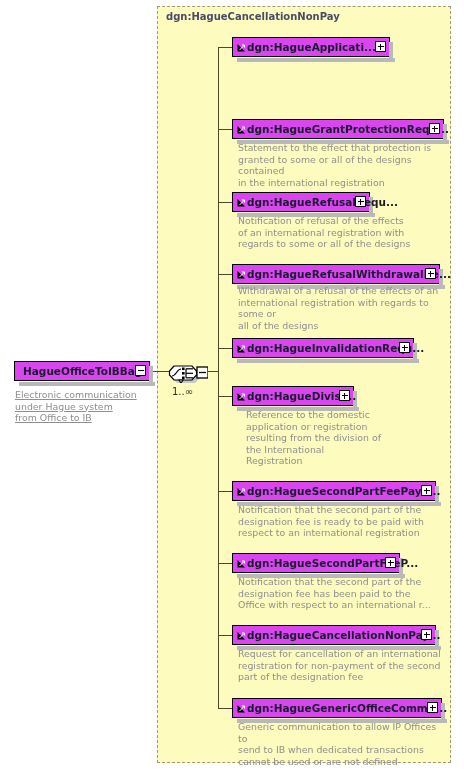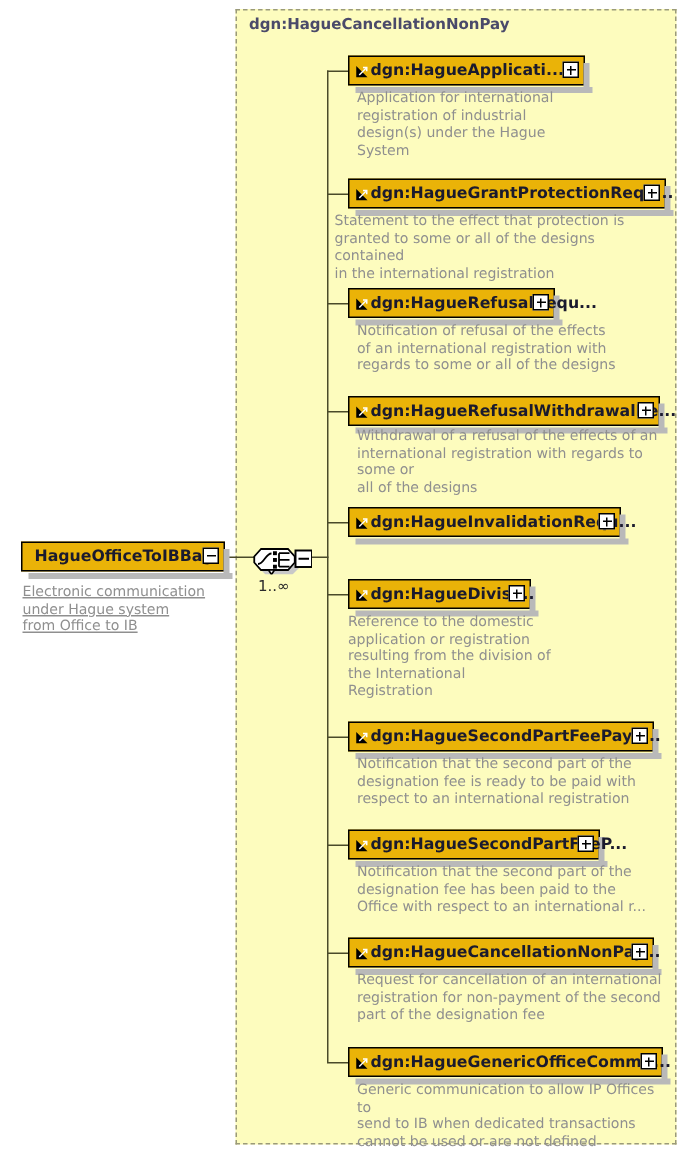--- a/index.html
+++ b/index.html
@@ -41,21 +41,21 @@
     font-weight: bold;
     color: #4a4a6a;
     letter-spacing: 0px;
     white-space: nowrap;
   }
 
   
   .elem {
     position: absolute;
     box-sizing: border-box;
-    background: #eab308;
+    background: #d946ef;
     border: 1.5px solid #000000;
     height: 20px;
   }
   .elem .shadow {
     position: absolute;
     left: 4px;
     top: 20px;
     height: 4px;
     background: #b9b9b9;
     box-sizing: border-box;
@@ -207,37 +207,33 @@
     <div class="shadow" style="width:158px;"></div>
     <div class="shadow-r"></div>
     <svg class="ref-arrow" viewBox="0 0 9 9">
         <path d="M0.5 1 L0.5 8.5 L8 8.5 Z" fill="#000"></path>
         <path d="M2.5 7 L7 2.5" stroke="#fff" stroke-width="1"></path>
         <path d="M5 2 L7.5 2 L7.5 4.5" fill="none" stroke="#fff" stroke-width="1"></path>
       </svg>
     <span class="elem-label">dgn:HagueApplicati...</span>
     <span class="expander plus" style="right:3px;"></span>
   </div>
-  <div class="desc" style="left:238px; top:60px; width:170px;">Application for international
-registration of industrial
-design(s) under the Hague
-System</div>
 
   <div class="elem" style="left:232px; top:119px; width:212px;">
     <div class="shadow" style="width:212px;"></div>
     <div class="shadow-r"></div>
     <svg class="ref-arrow" viewBox="0 0 9 9">
         <path d="M0.5 1 L0.5 8.5 L8 8.5 Z" fill="#000"></path>
         <path d="M2.5 7 L7 2.5" stroke="#fff" stroke-width="1"></path>
         <path d="M5 2 L7.5 2 L7.5 4.5" fill="none" stroke="#fff" stroke-width="1"></path>
       </svg>
     <span class="elem-label">dgn:HagueGrantProtectionRequ...</span>
     <span class="expander plus" style="right:3px;"></span>
   </div>
-  <div class="desc" style="left:223px; top:142px; width:210px;">Statement to the effect that protection is
+  <div class="desc" style="left:238px; top:142px; width:210px;">Statement to the effect that protection is
 granted to some or all of the designs contained
 in the international registration</div>
 
   <div class="elem" style="left:232px; top:192px; width:138px;">
     <div class="shadow" style="width:138px;"></div>
     <div class="shadow-r"></div>
     <svg class="ref-arrow" viewBox="0 0 9 9">
         <path d="M0.5 1 L0.5 8.5 L8 8.5 Z" fill="#000"></path>
         <path d="M2.5 7 L7 2.5" stroke="#fff" stroke-width="1"></path>
         <path d="M5 2 L7.5 2 L7.5 4.5" fill="none" stroke="#fff" stroke-width="1"></path>
@@ -280,21 +276,21 @@
     <div class="shadow" style="width:122px;"></div>
     <div class="shadow-r"></div>
     <svg class="ref-arrow" viewBox="0 0 9 9">
         <path d="M0.5 1 L0.5 8.5 L8 8.5 Z" fill="#000"></path>
         <path d="M2.5 7 L7 2.5" stroke="#fff" stroke-width="1"></path>
         <path d="M5 2 L7.5 2 L7.5 4.5" fill="none" stroke="#fff" stroke-width="1"></path>
       </svg>
     <span class="elem-label">dgn:HagueDivisi...</span>
     <span class="expander plus" style="right:3px;"></span>
   </div>
-  <div class="desc" style="left:232px; top:409px; width:170px;">Reference to the domestic
+  <div class="desc" style="left:246px; top:409px; width:170px;">Reference to the domestic
 application or registration
 resulting from the division of
 the International
 Registration</div>
 
   <div class="elem" style="left:232px; top:481px; width:204px;">
     <div class="shadow" style="width:204px;"></div>
     <div class="shadow-r"></div>
     <svg class="ref-arrow" viewBox="0 0 9 9">
         <path d="M0.5 1 L0.5 8.5 L8 8.5 Z" fill="#000"></path>

